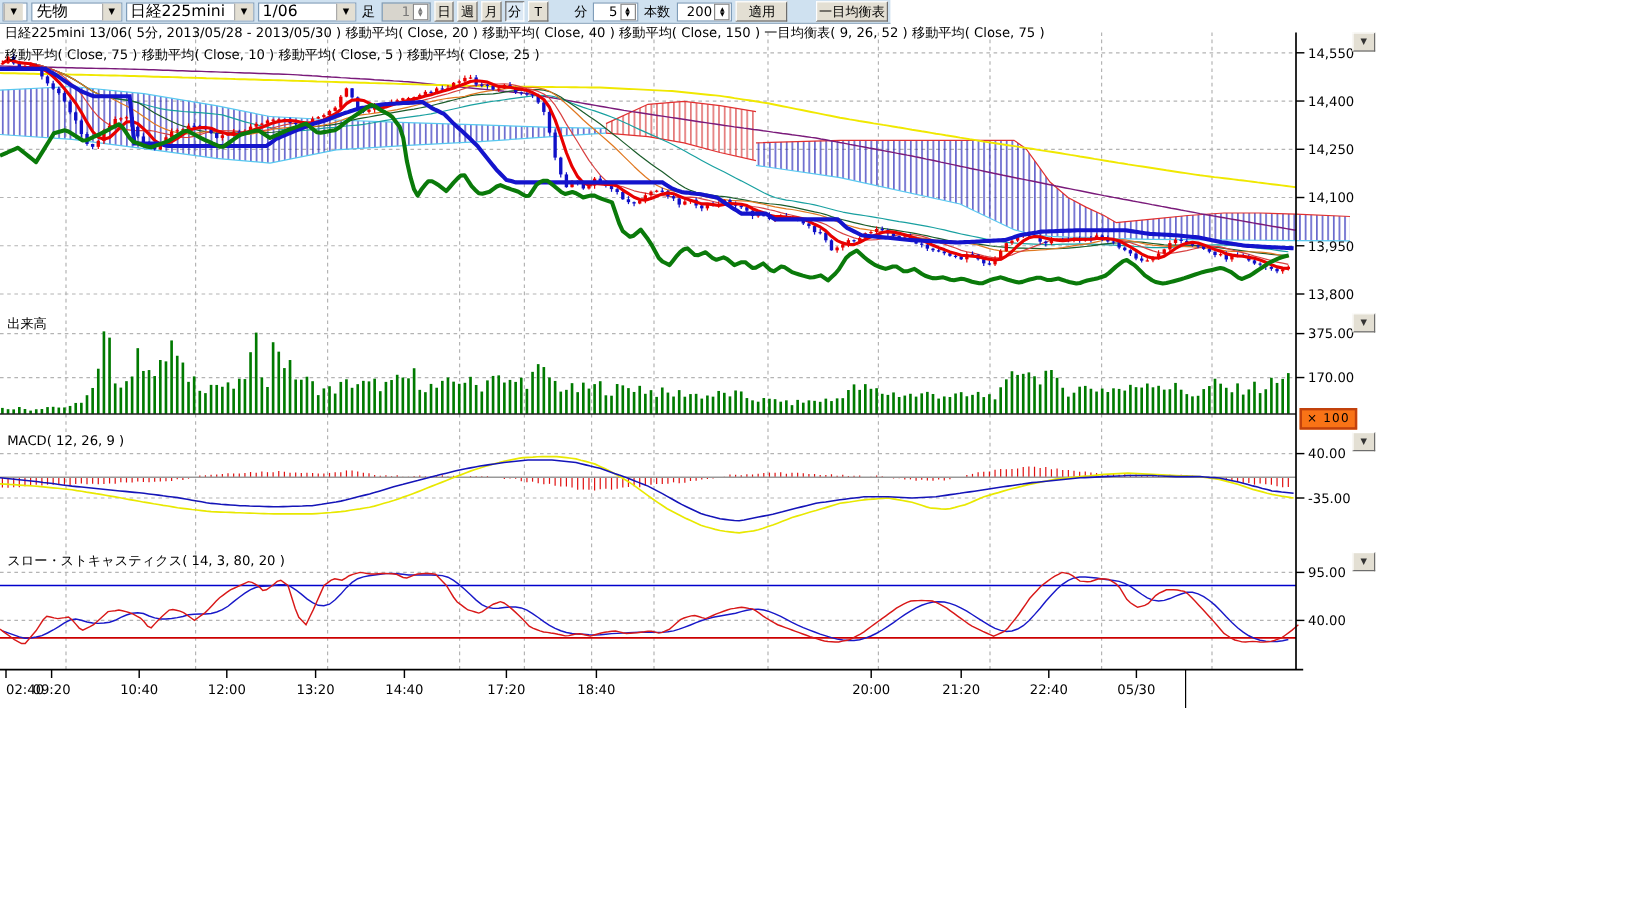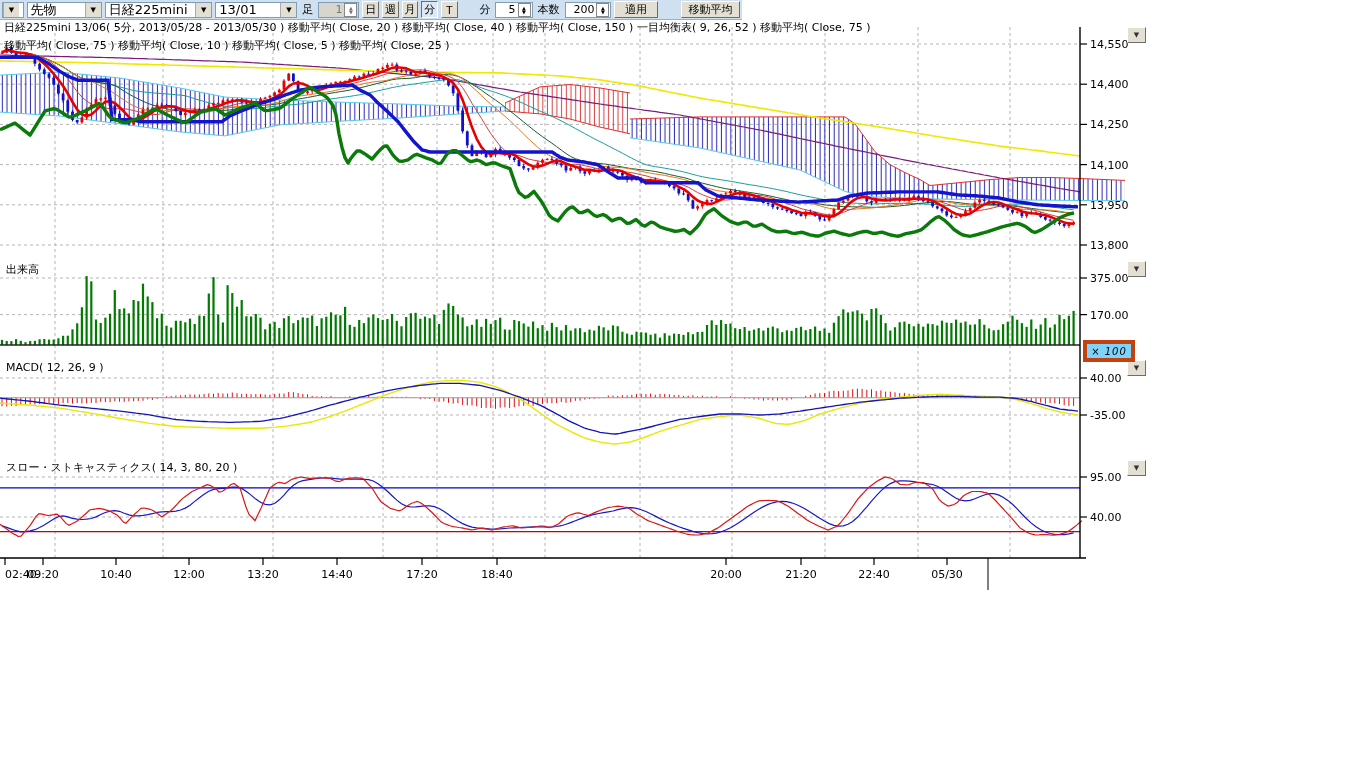--- a/index.html
+++ b/index.html
@@ -22,43 +22,43 @@
         border-right:1px solid #6d6d6d;border-bottom:1px solid #6d6d6d;
         font-size:11px;padding:0 3px;display:flex;align-items:center;justify-content:center;white-space:nowrap;}
   .tbtn.small{width:17px;padding:0;}
   .tbtn.pressed{background:#dcE9f5;border-top:1px solid #6d6d6d;border-left:1px solid #6d6d6d;
         border-right:1px solid #fff;border-bottom:1px solid #fff;}
   .gap{width:14px;}
   
   .panelbtn{position:absolute;width:17px;height:14px;background:#e3dfd3;
             border-top:1px solid #fff;border-left:1px solid #fff;border-right:1px solid #6d6d6d;border-bottom:1px solid #6d6d6d;
             display:flex;align-items:center;justify-content:center;font-size:7px;color:#333;}
-  .multbox{position:absolute;left:1083px;top:340px;width:44px;height:14px;border:4px solid #c2410c;background:#7dd3fc;
-           font-size:10px;display:flex;align-items:center;justify-content:center;letter-spacing:1px;font-style:italic;}
+  .multbox{position:absolute;left:1083px;top:340px;width:44px;height:14px;border:2px solid #c2410c;background:#f97316;
+           font-size:10px;display:flex;align-items:center;justify-content:center;letter-spacing:1px;}
   svg{position:absolute;left:0;top:0;}
   svg text{font-family:"DejaVu Sans",sans-serif;}
 </style>
 </head>
 <body>
 <div id="app">
 
 <div class="toolbar">
   <div class="combo" style="width:22px">
     <span class="drop">▼</span>
   </div>
   <div class="combo" style="width:77px">
     <span class="val">先物</span>
     <span class="drop">▼</span>
   </div>
   <div class="combo" style="width:110px">
     <span class="val">日経225mini</span>
     <span class="drop">▼</span>
   </div>
   <div class="combo" style="width:84px">
-    <span class="val">13/01</span>
+    <span class="val">1/06</span>
     <span class="drop">▼</span>
   </div>
   <span class="tlabel">足</span>
   <div class="spin disabled" style="width:42px">
     <span class="sval">1</span>
     <span class="sbtn">
           <span>▲</span>
           <span>▼</span>
         </span>
   </div>
@@ -79,21 +79,21 @@
   <span class="tlabel">本数</span>
   <div class="spin" style="width:48px">
     <span class="sval">200</span>
     <span class="sbtn">
           <span>▲</span>
           <span>▼</span>
         </span>
   </div>
   <button class="tbtn" style="width:44px">適用</button>
   <span class="gap" style="width:18px"></span>
-  <button class="tbtn" style="width:60px">移動平均</button>
+  <button class="tbtn" style="width:60px">一目均衡表</button>
 </div>
 
 <svg id="chart" width="1160" height="600" viewBox="0 0 1160 600">
       <defs>
         <pattern id="hatchB" width="4.7" height="10" patternUnits="userSpaceOnUse">
           <line x1="2.3" y1="0" x2="2.3" y2="10" stroke="#2828b8" stroke-width="1"></line>
         </pattern>
         <pattern id="hatchR" width="4.7" height="10" patternUnits="userSpaceOnUse">
           <line x1="2.3" y1="0" x2="2.3" y2="10" stroke="#d84040" stroke-width="1"></line>
         </pattern>

